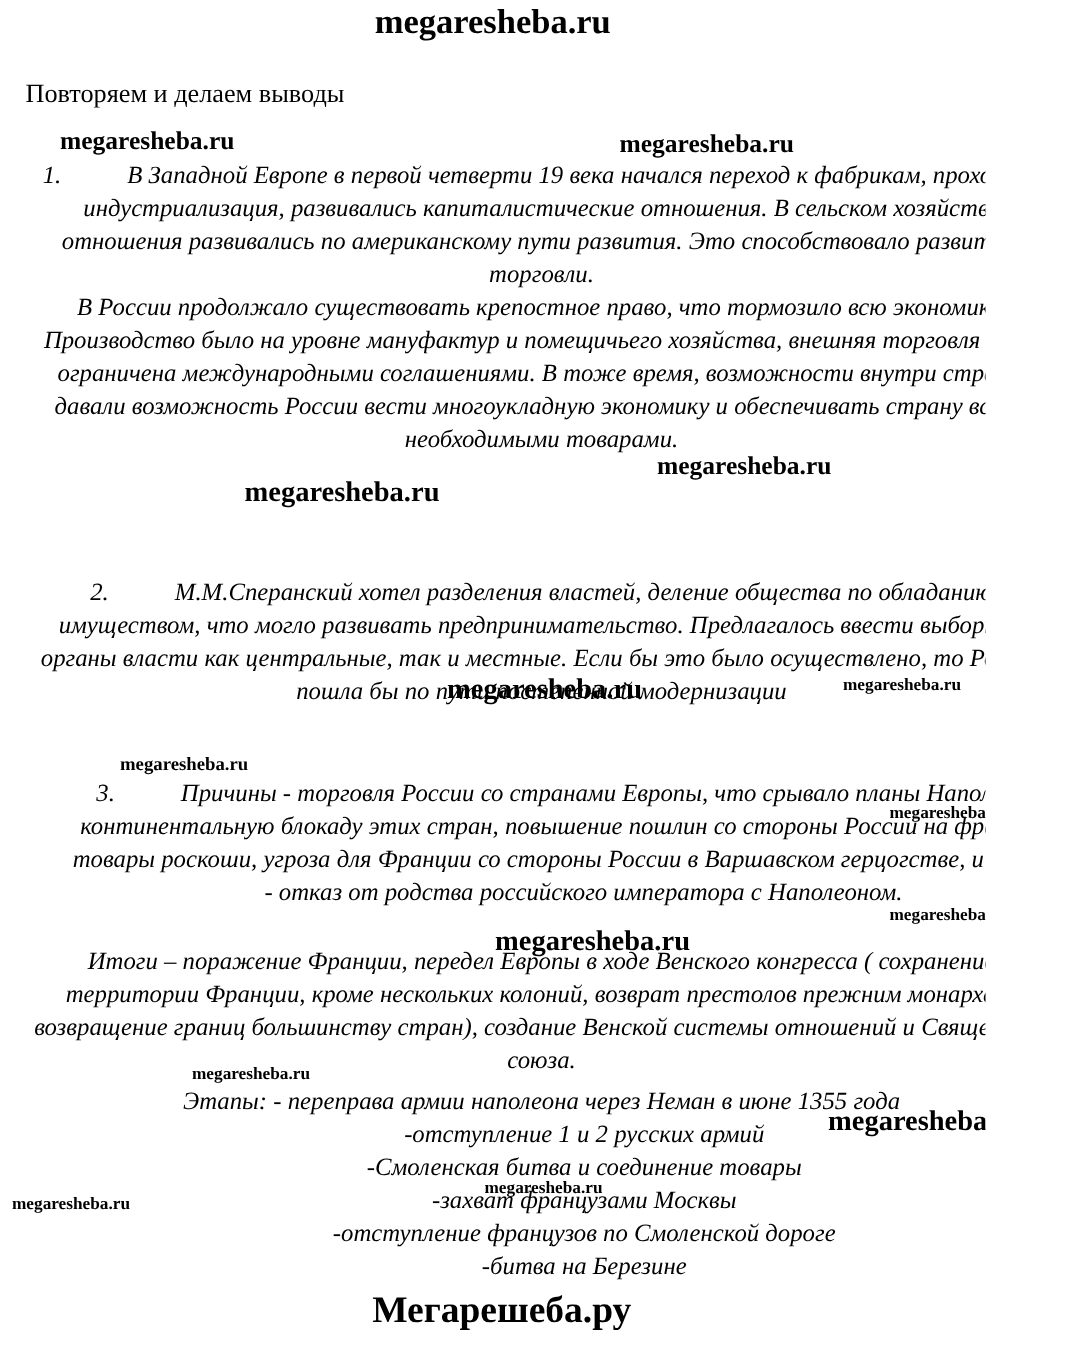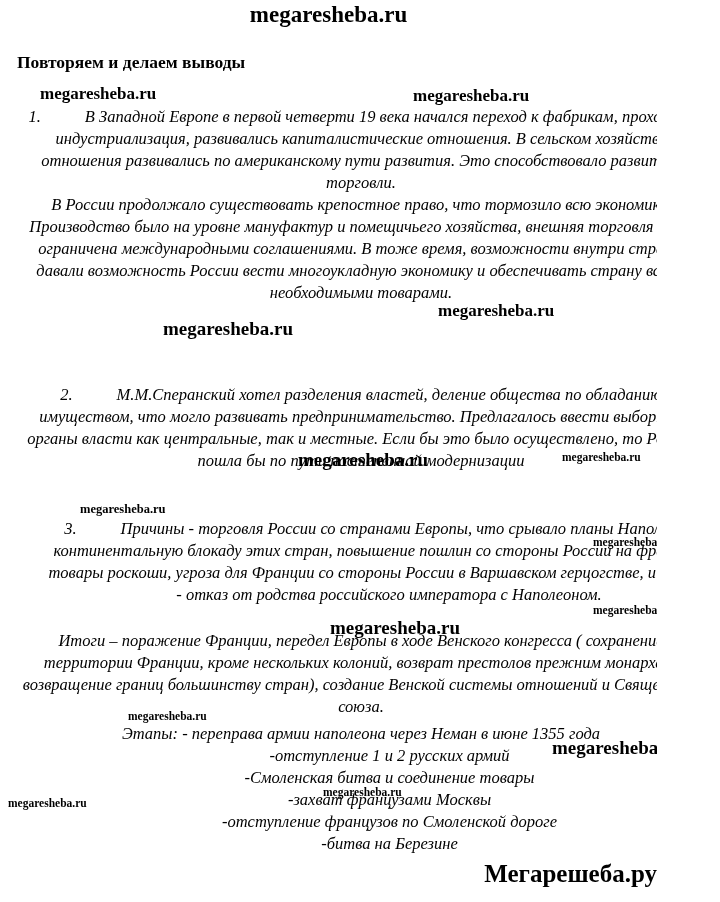--- a/index.html
+++ b/index.html
@@ -8,37 +8,37 @@
   .page {
     position:relative; width:657px; height:902px;
     background:#fff; overflow:hidden;
   }
   .site-header {
     position:absolute; top:2px; left:0; width:100%;
     text-align:center; font-weight:bold; font-size:23px;
   }
   .doc-title {
     position:absolute; top:52px; left:17px;
-    font-weight:bold; font-size:17.5px;
+    font-weight:normal; font-size:17.5px;
   }
   .text-block {
     position:absolute; left:17px; width:688px;
     font-size:16.5px; line-height:22px; text-align:center;font-style:italic;
   }
   .num-gap { display:inline-block; width:44px; }
   .wm {
     position:absolute; font-weight:bold; white-space:nowrap; color:#000;
   }
   .wm-lg { font-size:19px; }
   .wm-md { font-size:17px; }
   .wm-sm { font-size:11.5px; }
   .stages-item { padding-left:57px; }
   .footer-brand {
     position:absolute; top:860px; left:0; width:100%;
-    text-align:right; font-weight:bold; font-size:25px;padding-left:12px;
+    text-align:center; font-weight:bold; font-size:25px;padding-left:12px;
   }
 </style>
 </head>
 <body>
 
 <div class="page">
 
   <div class="site-header">megaresheba.ru</div>
 
   <div class="doc-title">Повторяем и делаем выводы</div>

